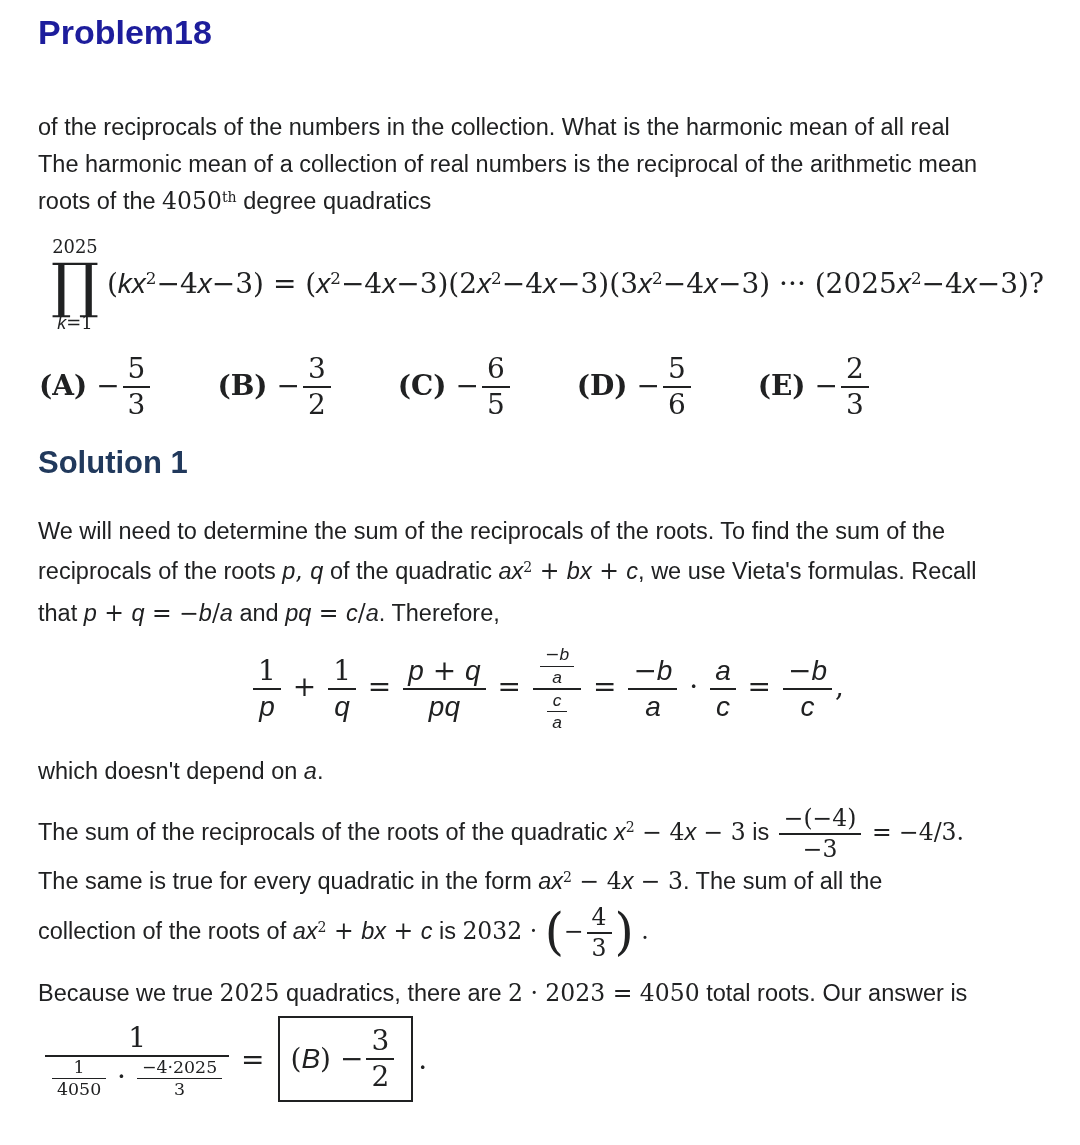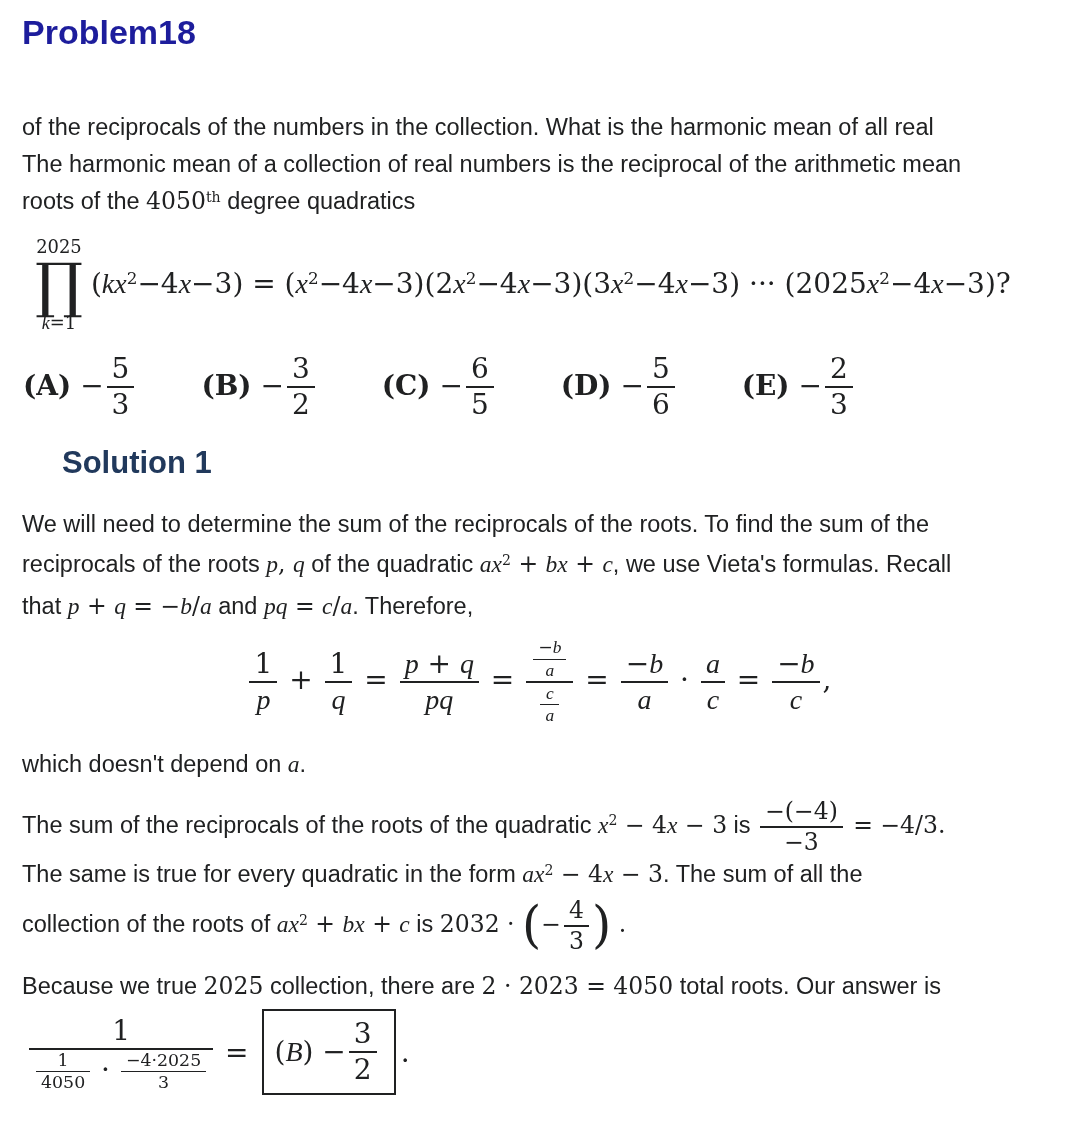--- a/index.html
+++ b/index.html
@@ -1,35 +1,35 @@
 <!DOCTYPE html>
 <html><head>
 <meta charset="utf-8">
 <style>
   html,body{margin:0;padding:0;}
   body{
     width:1080px;height:1145px;overflow:hidden;background:#ffffff;
     color:#202122;font-family:"Liberation Sans",sans-serif;
   }
-  .page{padding:14px 24px 0 22px;}
+  .page{padding:14px 24px 0 38px;}
 
   h1.h-problem{font-size:34px;font-weight:700;margin:0;line-height:1.1;letter-spacing:0;}
   h2.h-solution{font-size:31px;font-weight:700;margin:24px 0 0 0;line-height:1.1;}
 
   .para{margin-top:0;}
   .para1{margin-top:58px;}
-  .para2{margin-top:26px;}
+  .para2{margin-top:33px;}
   .para3{margin-top:14px;}
   .pline{font-size:23.5px;line-height:37px;white-space:nowrap;}
   .pline-tall{line-height:42px;}
 
   
   .mt{font-family:"Liberation Sans",sans-serif;}
   .mr{font-family:"DejaVu Serif",serif;}
-  .mi{font-family:Liberation Serif, serif;font-style:italic;}
+  .mi{font-family:Liberation Sans, sans-serif;font-style:italic;}
   .mb{font-family:"DejaVu Serif",serif;font-weight:700;}
   .msup{font-family:"DejaVu Serif",serif;font-size:0.60em;position:relative;top:-0.55em;}
 
   .mfrac{display:inline-flex;flex-direction:column;vertical-align:middle;
          margin:0 3px;text-align:center;line-height:1.22;}
   .mfrac>.num{align-self:center;padding:0 5px;}
   .mfrac>.den{align-self:stretch;border-top:2px solid #202122;padding:0 5px;}
   .mfrac .mfrac{font-size:0.62em;margin:0 2px;}
   .mfrac .mfrac>.den{border-top-width:1.5px;}
 
@@ -88,21 +88,21 @@
     <div class="choice"><span class="mb">(D)</span><span class="mr"> −</span><span class="mfrac">
           <span class="num"><span class="mr">5</span></span>
           <span class="den"><span class="mr">6</span></span>
         </span></div>
     <div class="choice"><span class="mb">(E)</span><span class="mr"> −</span><span class="mfrac">
           <span class="num"><span class="mr">2</span></span>
           <span class="den"><span class="mr">3</span></span>
         </span></div>
   </div>
 
-  <h2 class="h-solution" style="color: rgb(33, 57, 92); margin-left: 40px;">Solution 1</h2>
+  <h2 class="h-solution" style="color: rgb(33, 57, 92);">Solution 1</h2>
 
   <div class="para para2">
     <div class="pline">We will need to determine the sum of the reciprocals of the roots. To find the sum of the</div>
     <div class="pline pline-tall"><span class="mt">reciprocals of the roots </span><span class="mi">p</span><span class="mr">, </span><span class="mi">q</span><span class="mt"> of the quadratic </span><span class="mi">ax</span><span class="msup">2</span><span class="mr"> + </span><span class="mi">bx</span><span class="mr"> + </span><span class="mi">c</span><span class="mt">, we use Vieta's formulas. Recall</span></div>
     <div class="pline"><span class="mt">that </span><span class="mi">p</span><span class="mr"> + </span><span class="mi">q</span><span class="mr"> = −</span><span class="mi">b</span><span class="mr">/</span><span class="mi">a</span><span class="mt"> and </span><span class="mi">pq</span><span class="mr"> = </span><span class="mi">c</span><span class="mr">/</span><span class="mi">a</span><span class="mt">. Therefore,</span></div>
   </div>
 
   <div class="eq eq-center"><span class="mfrac">
         <span class="num"><span class="mr">1</span></span>
         <span class="den"><span class="mi">p</span></span>
@@ -142,21 +142,21 @@
           <span class="den"><span class="mr">−3</span></span>
         </span><span class="mr"> = −4/3.</span></div>
     <div class="pline"><span class="mt">The same is true for every quadratic in the form </span><span class="mi">ax</span><span class="msup">2</span><span class="mr"> − 4</span><span class="mi">x</span><span class="mr"> − 3</span><span class="mt">. The sum of all the</span></div>
     <div class="pline"><span class="mt">collection of the roots of </span><span class="mi">ax</span><span class="msup">2</span><span class="mr"> + </span><span class="mi">bx</span><span class="mr"> + </span><span class="mi">c</span><span class="mt"> is </span><span class="mr">2032 · </span><span class="bigp">(</span><span class="mr">−</span><span class="mfrac">
           <span class="num"><span class="mr">4</span></span>
           <span class="den"><span class="mr">3</span></span>
         </span><span class="bigp">)</span><span class="mr"> .</span></div>
   </div>
 
   <div class="para because">
-    <div class="pline"><span class="mt">Because we true </span><span class="mr">2025</span><span class="mt"> collection, there are </span><span class="mr">2 · 2023 = 4050</span><span class="mt"> total roots. Our answer is</span></div>
+    <div class="pline"><span class="mt">Because we true </span><span class="mr">2025</span><span class="mt"> quadratics, there are </span><span class="mr">2 · 2023 = 4050</span><span class="mt"> total roots. Our answer is</span></div>
   </div>
 
   <div class="eq eq-final"><span class="mfrac">
         <span class="num"><span class="mr">1</span></span>
         <span class="den"><span class="mfrac">
             <span class="num"><span class="mr">1</span></span>
             <span class="den"><span class="mr">4050</span></span>
           </span><span class="mr"> · </span><span class="mfrac">
             <span class="num"><span class="mr">−4·2025</span></span>
             <span class="den"><span class="mr">3</span></span>

